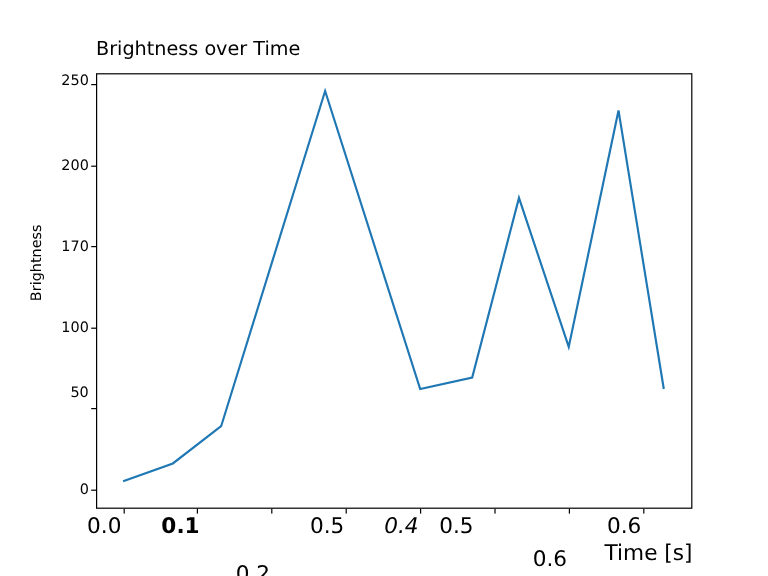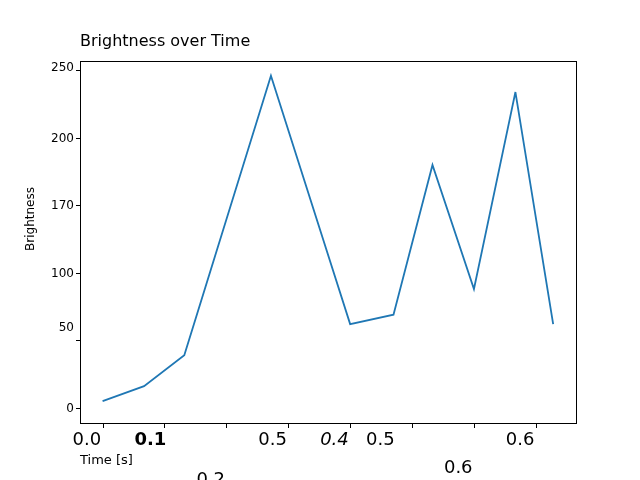--- a/index.html
+++ b/index.html
@@ -91,22 +91,22 @@
     width: 1px;
     height: 4px;
     background: #000000;
   }
   
   #xlabel {
     position: absolute;
     left: 80px;
     top: 453px;
     width: 497px;
-    text-align: left;
-    font-size: 13px;
+    text-align: right;
+    font-size: 18px;
     line-height: 1;
     color: #000000;
     white-space: nowrap;
   }
   #ylabel {
     position: absolute;
     left: -20px;
     top: 213px;
     width: 100px;
     text-align: center;

